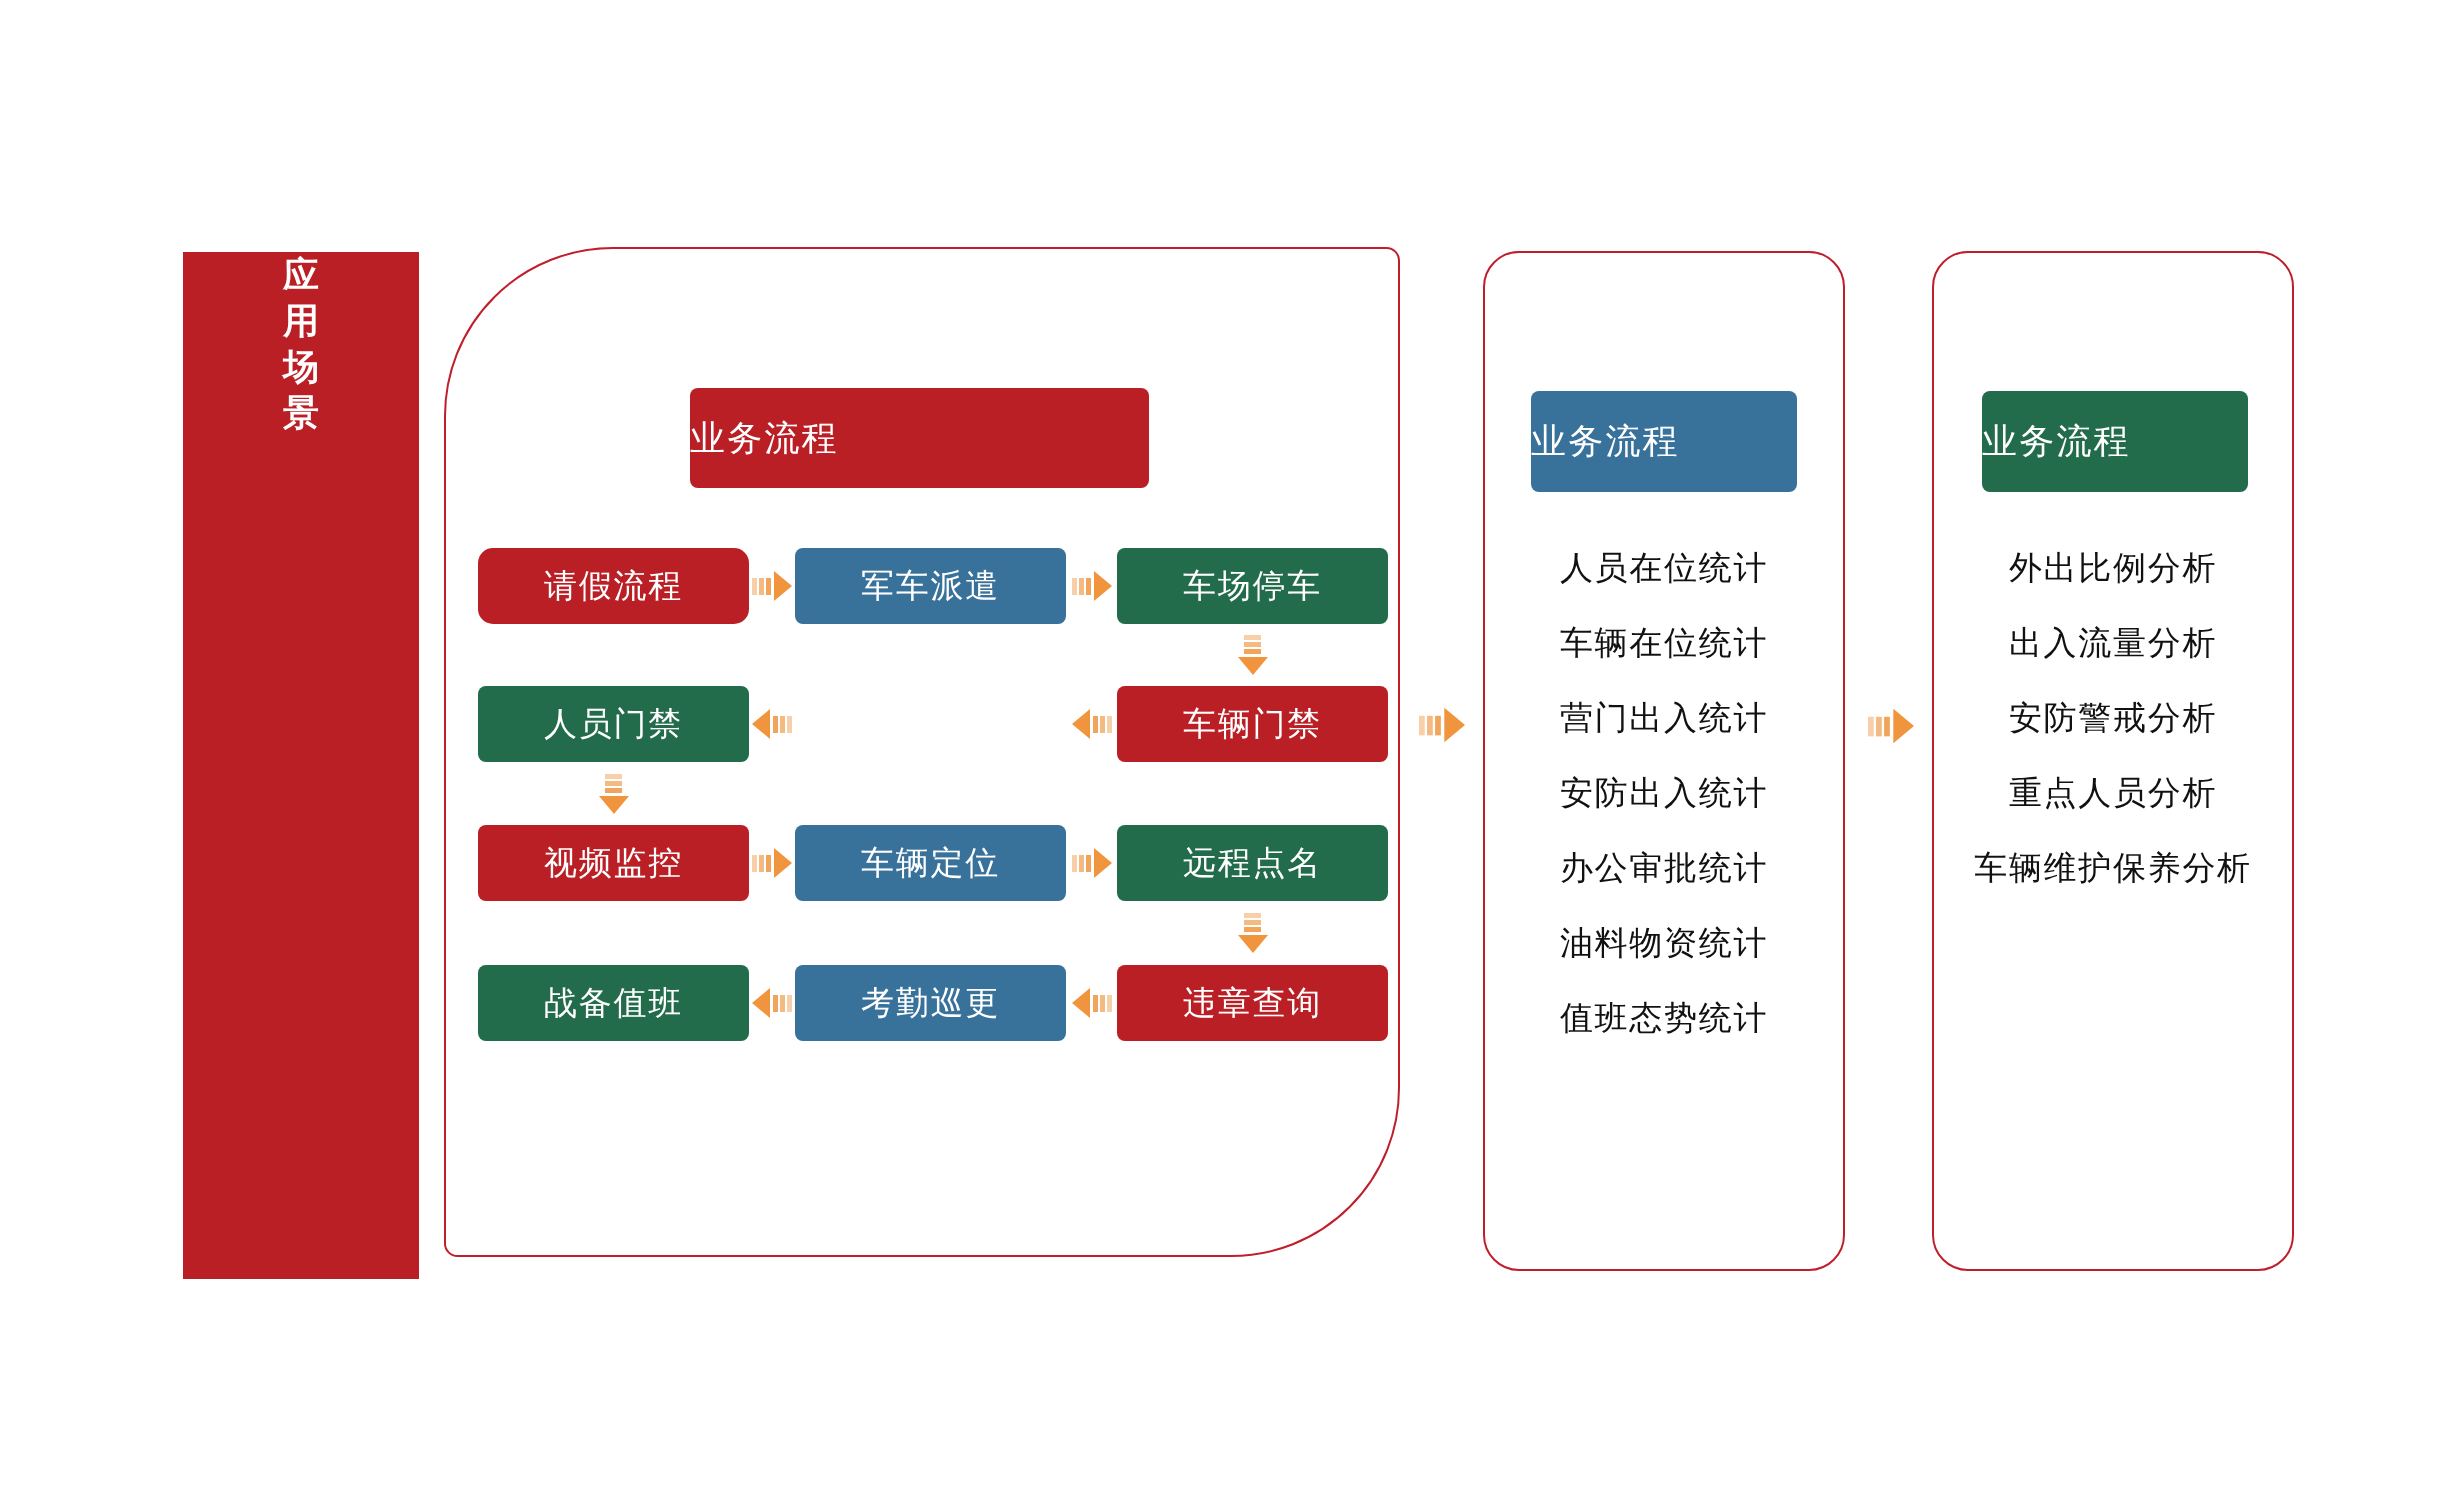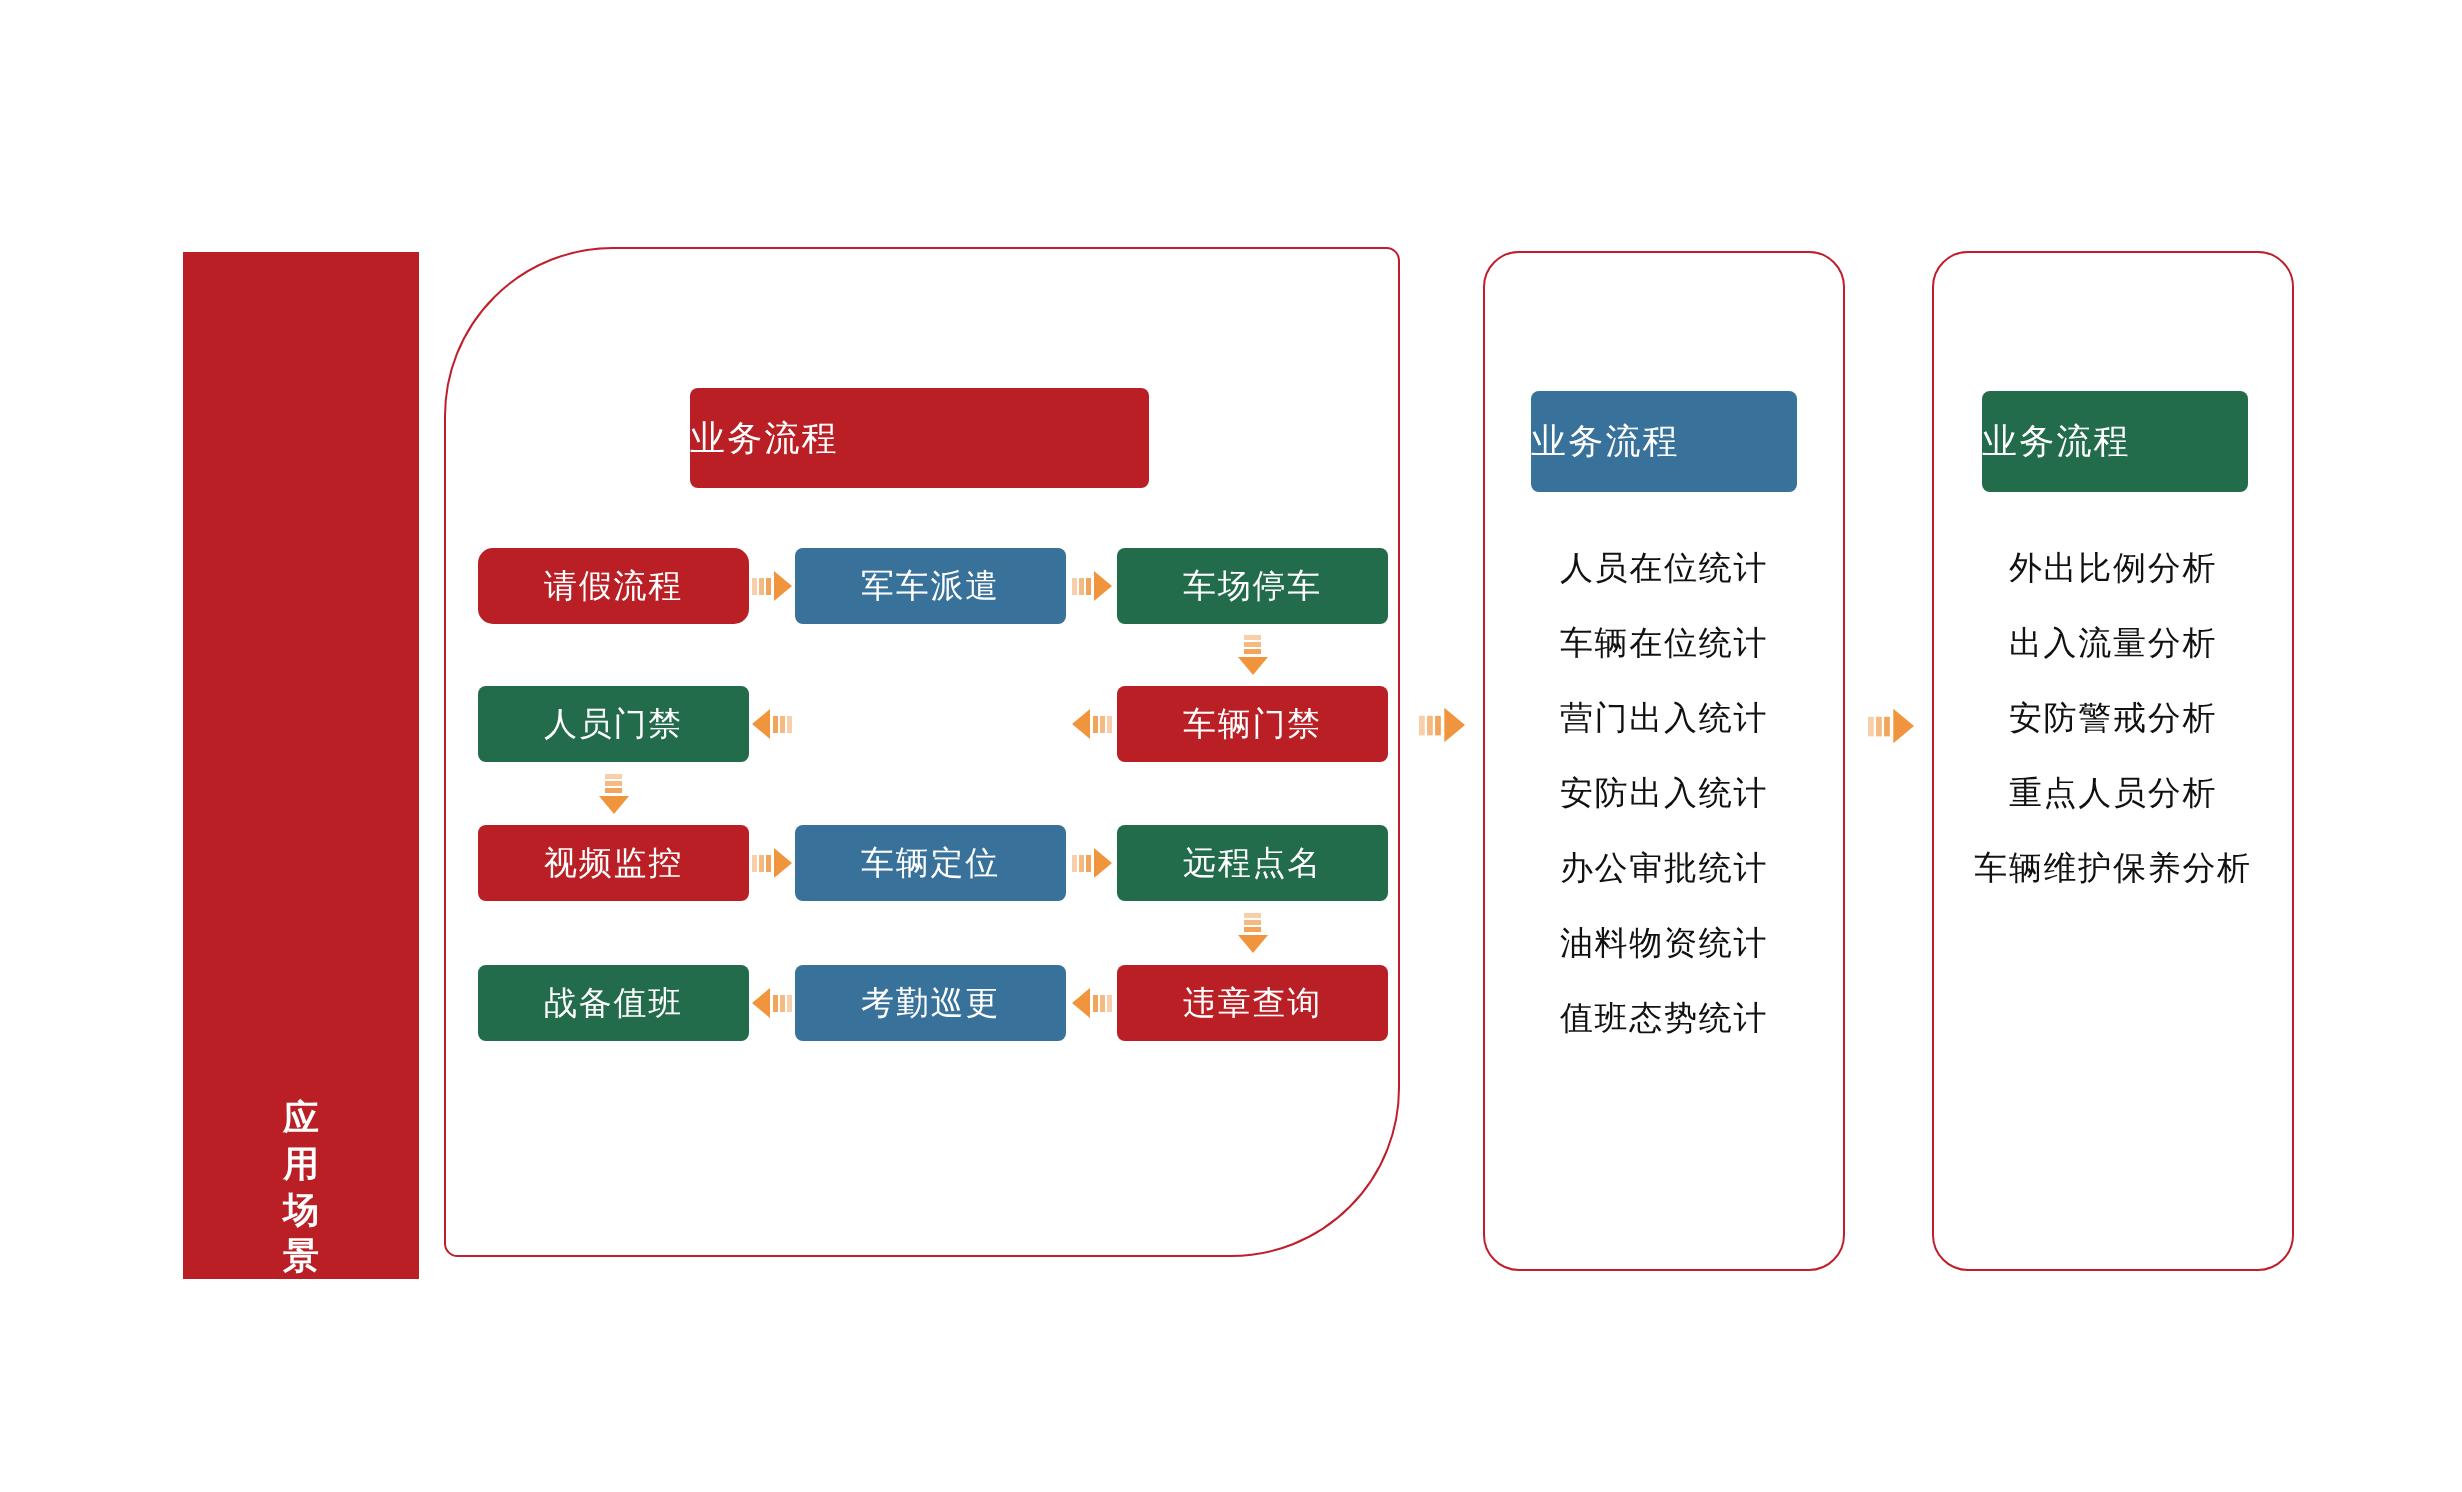--- a/index.html
+++ b/index.html
@@ -3,21 +3,21 @@
 <meta charset="utf-8">
 <style>
   html,body { margin:0; padding:0; background:#ffffff; }
   body { font-family:"Liberation Sans", sans-serif; }
   #stage { position:relative; width:2462px; height:1493px; background:#ffffff; overflow:hidden; }
 
   .abs { position:absolute; }
 
   
   .side-bar { left:183px; top:252px; width:236px; height:1027px; background:#B91F25;
-              display:flex; align-items:flex-end; justify-content:center; }
+              display:flex; align-items:flex-start; justify-content:center; }
   .side-bar .vtxt { width:40px; color:#ffffff; font-size:36px; font-weight:700;
                     line-height:1.28; text-align:center; word-break:break-all; }
 
   
   .panel { border:2.2px solid #C01E2B; background:#ffffff; box-sizing:border-box; }
   .panel-flow { left:444px; top:247px; width:956px; height:1010px;
                 border-radius:169px 13.5px 169px 13.5px; }
   .panel-stats { left:1483px; top:251px; width:362px; height:1020px; border-radius:36px; }
   .panel-analysis { left:1932px; top:251px; width:362px; height:1020px; border-radius:36px; }
 

